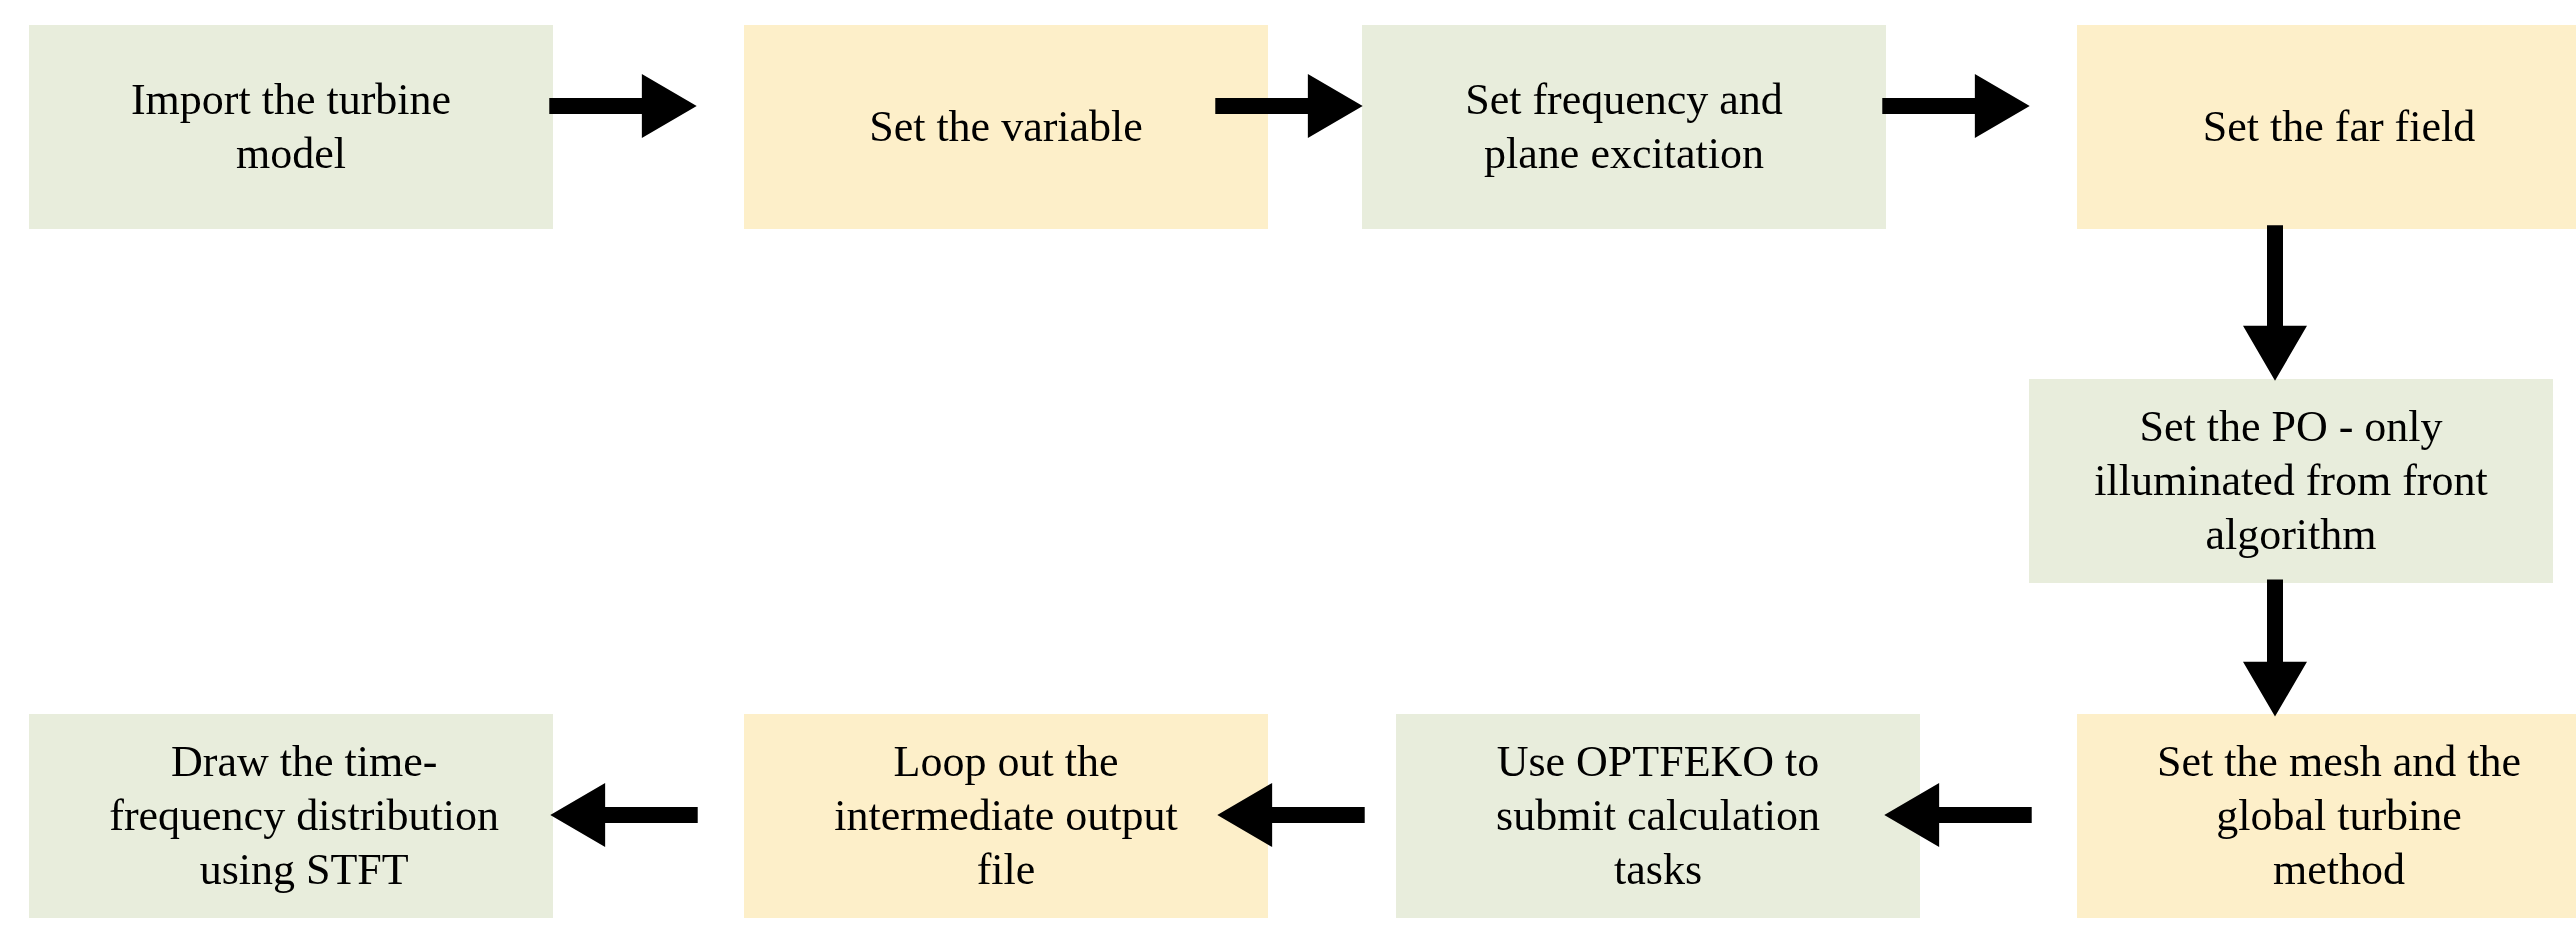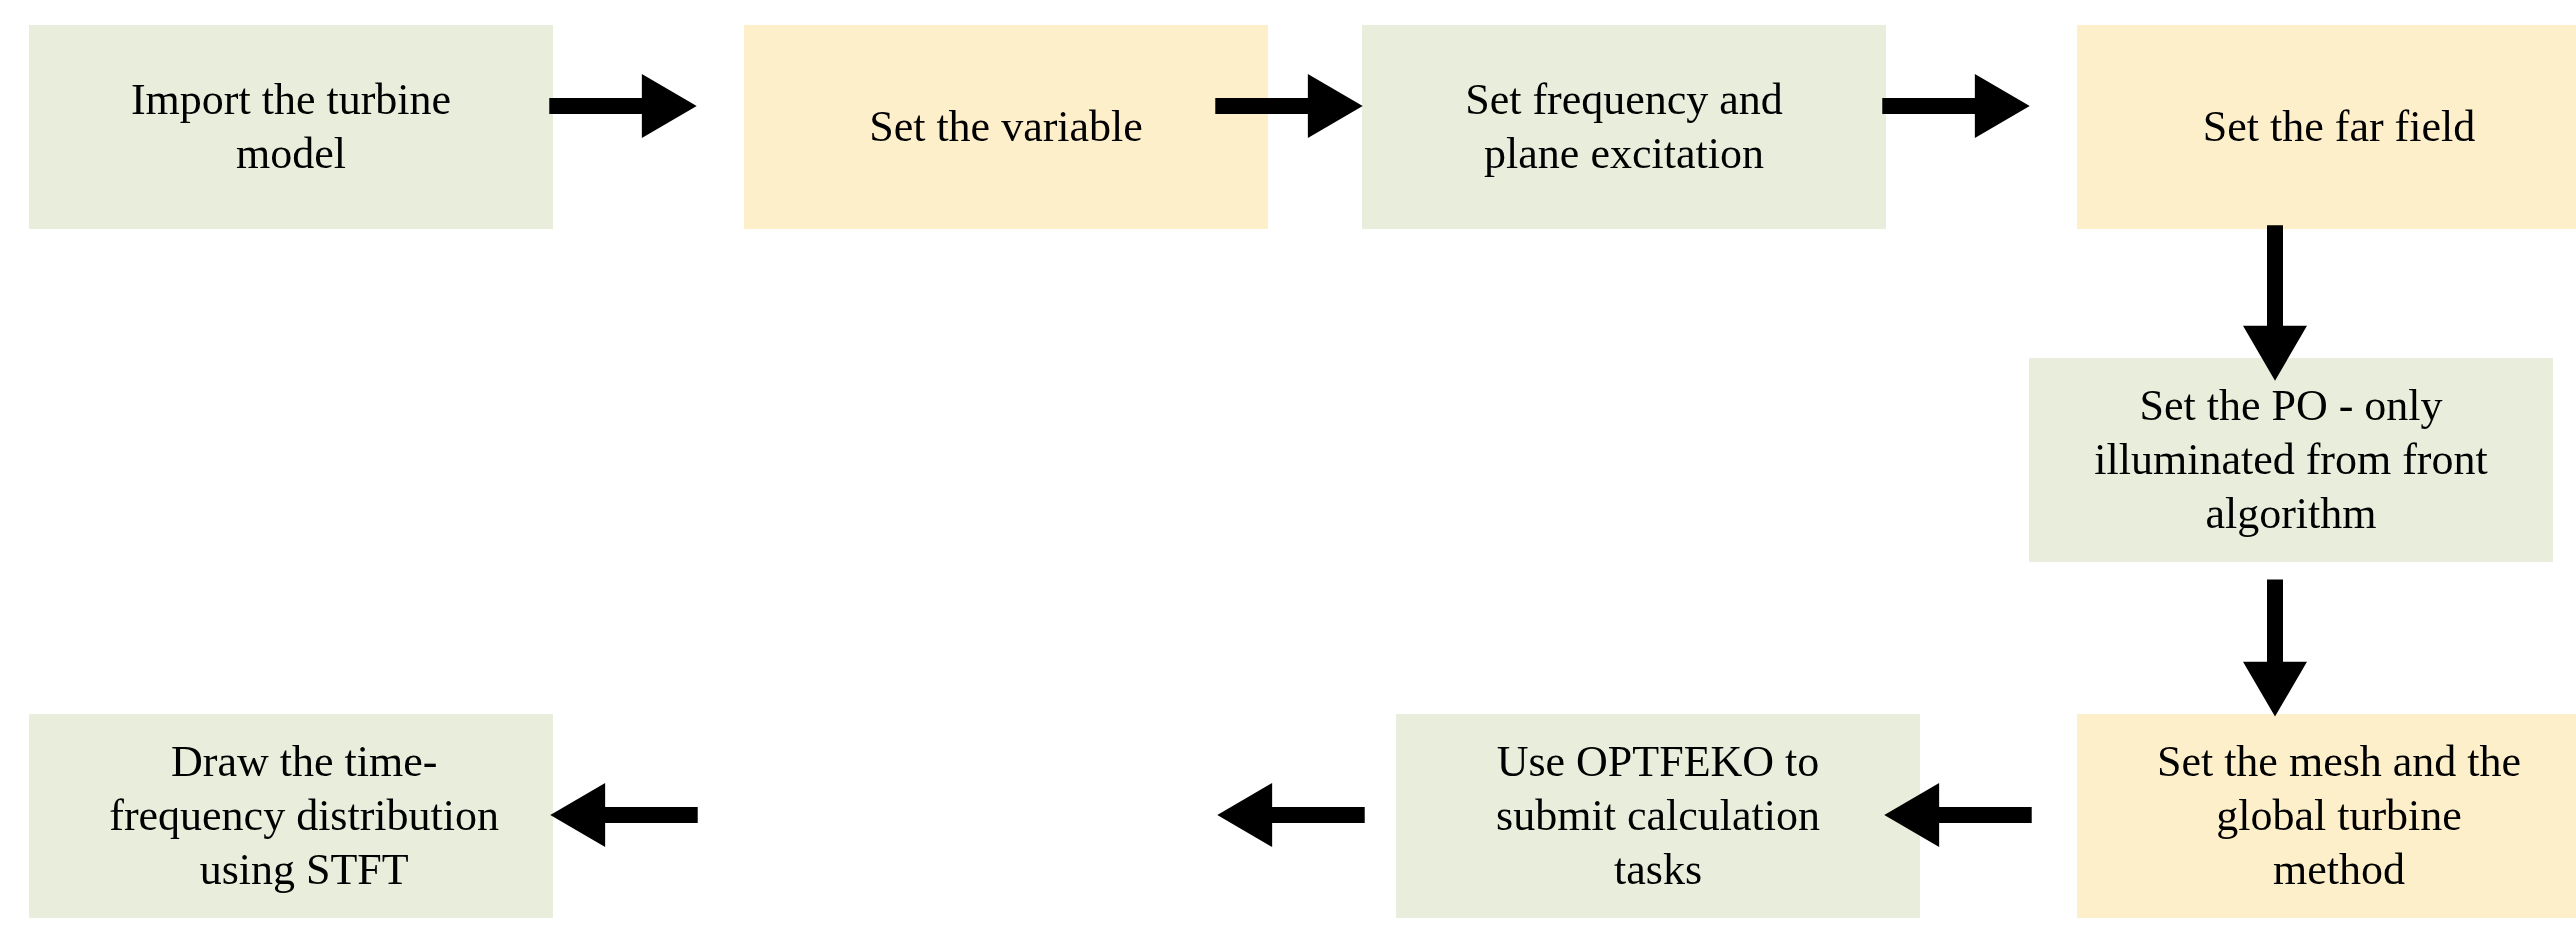--- a/index.html
+++ b/index.html
@@ -46,29 +46,32 @@
 </head>
 <body>
 
 <div id="canvas">
     <div class="node green" style="left: 29px; top: 25px; width: 524px; height: 204px;"><span class="label">Import the turbine
 model</span></div>
     <div class="node cream" style="left: 696px; top: 25px; width: 524px; height: 204px;"><span class="label">Set the variable</span></div>
     <div class="node green" style="left: 1362px; top: 25px; width: 524px; height: 204px;"><span class="label">Set frequency and
 plane excitation</span></div>
     <div class="node cream" style="left: 2029px; top: 25px; width: 524px; height: 204px;"><span class="label">Set the far field</span></div>
-    <div class="node green" style="left: 2029px; top: 358px; width: 524px; height: 204px; justify-content: flex-end;"><span class="label">Set the PO - only
+    <div class="node green" style="left: 2029px; top: 379px; width: 524px; height: 204px; justify-content: flex-end;"><span class="label">Set the PO - only
 illuminated from front
 algorithm</span></div>
     <div class="node cream" style="left: 2029px; top: 714px; width: 524px; height: 204px;"><span class="label">Set the mesh and the
 global turbine
 method</span></div>
     <div class="node green" style="left: 1362px; top: 714px; width: 524px; height: 204px; margin-left: 34px;"><span class="label">Use OPTFEKO  to
 submit calculation
 tasks</span></div>
+    <div class="node cream" style="left: 696px; top: 714px; width: 524px; height: 204px;"><span class="label">Loop out the
+intermediate output
+file</span></div>
     <div class="node green" style="left: 29px; top: 714px; width: 524px; height: 204px; padding-left: 32px;"><span class="label">Draw the time-
 frequency distribution
 using STFT</span></div>
     <div class="arrow" style="left: 549px; top: 74px;">
       <svg width="148" height="64" viewBox="0 0 258 112">
         <polygon points="0,42 162,42 162,0 258,56 162,112 162,70 0,70" fill="#000000"></polygon>
       </svg>
     </div>
     <div class="arrow" style="left: 1215px; top: 74px;">
       <svg width="148" height="64" viewBox="0 0 258 112">

